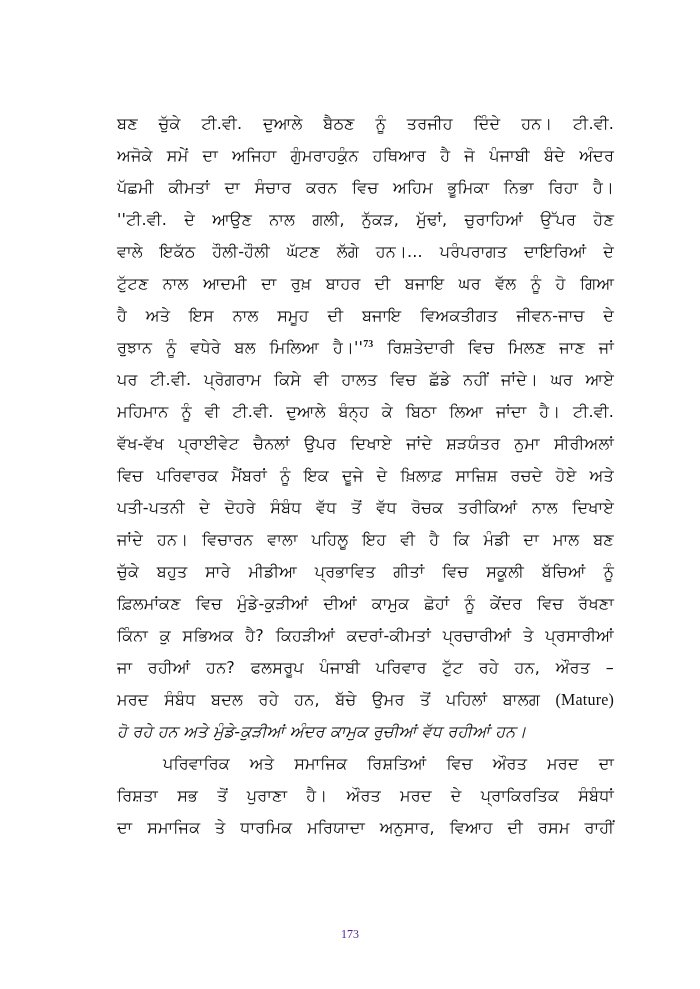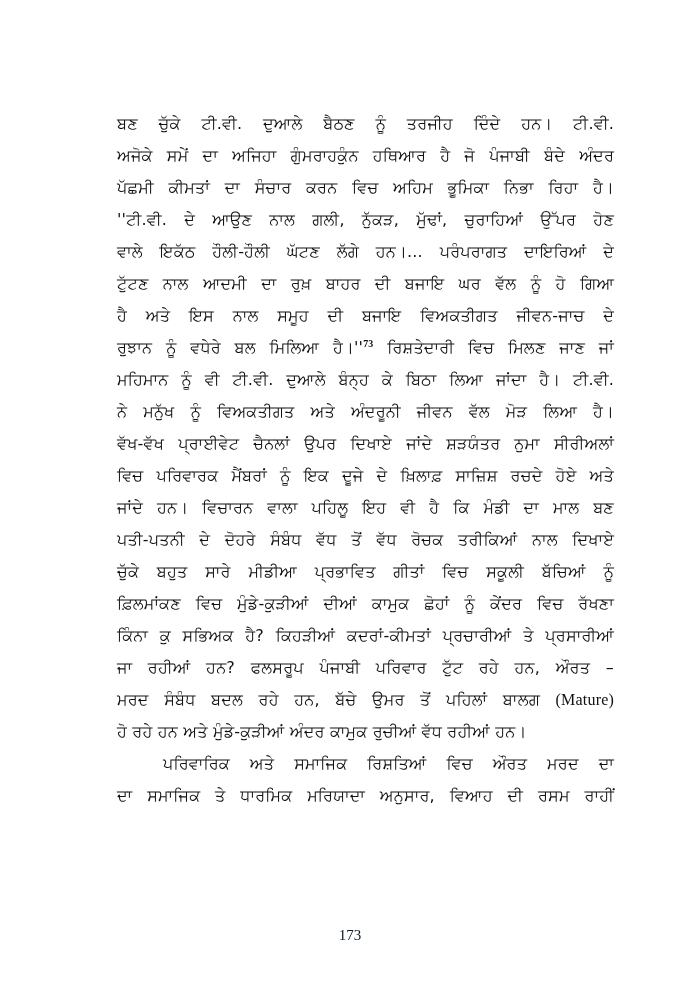--- a/index.html
+++ b/index.html
@@ -15,58 +15,59 @@
     color: #111111;
   }
   .line {
     height: 32px;
     line-height: 32px;
     white-space: nowrap;
     text-align: justify;
     text-align-last: justify;
     letter-spacing: 0.2px;
   }
-  .line.last { text-align-last: left; }
+  .line.last { text-align-last: left; font-style: italic; }
   .line.indent { padding-left: 46px; }
   .sup { font-family: "Liberation Serif", serif; font-size: 10px; font-weight: bold; vertical-align: super; line-height: 0; }
   .latin { font-family: "Liberation Serif", serif; font-size: 16px; margin-top: 16px; }
   .page-number {
     position: absolute;
     left: 0; width: 700px;
     top: 927px;
     text-align: center;
     font-family: "Liberation Serif", serif;
-    font-size: 15px;
-    color: #0f172a;
+    font-size: 12px;
+    color: #4c1d95;
   }
 </style>
 </head>
 <body>
 
 <div class="page">
   <div class="text-block">
     <div class="line">ਬਣ ਚੁੱਕੇ ਟੀ.ਵੀ. ਦੁਆਲੇ ਬੈਠਣ ਨੂੰ ਤਰਜੀਹ ਦਿੰਦੇ ਹਨ। ਟੀ.ਵੀ.</div>
     <div class="line">ਅਜੋਕੇ ਸਮੇਂ ਦਾ ਅਜਿਹਾ ਗੁੰਮਰਾਹਕੁੰਨ ਹਥਿਆਰ ਹੈ ਜੋ ਪੰਜਾਬੀ ਬੰਦੇ ਅੰਦਰ</div>
     <div class="line">ਪੱਛਮੀ ਕੀਮਤਾਂ ਦਾ ਸੰਚਾਰ ਕਰਨ ਵਿਚ ਅਹਿਮ ਭੂਮਿਕਾ ਨਿਭਾ ਰਿਹਾ ਹੈ।</div>
     <div class="line">''ਟੀ.ਵੀ. ਦੇ ਆਉਣ ਨਾਲ ਗਲੀ, ਨੁੱਕੜ, ਮੁੱਢਾਂ, ਚੁਰਾਹਿਆਂ ਉੱਪਰ ਹੋਣ</div>
     <div class="line">ਵਾਲੇ ਇਕੱਠ ਹੌਲੀ-ਹੌਲੀ ਘੱਟਣ ਲੱਗੇ ਹਨ।... ਪਰੰਪਰਾਗਤ ਦਾਇਰਿਆਂ ਦੇ</div>
     <div class="line">ਟੁੱਟਣ ਨਾਲ ਆਦਮੀ ਦਾ ਰੁਖ਼ ਬਾਹਰ ਦੀ ਬਜਾਇ ਘਰ ਵੱਲ ਨੂੰ ਹੋ ਗਿਆ</div>
     <div class="line">ਹੈ ਅਤੇ ਇਸ ਨਾਲ ਸਮੂਹ ਦੀ ਬਜਾਇ ਵਿਅਕਤੀਗਤ ਜੀਵਨ-ਜਾਚ ਦੇ</div>
     <div class="line"><span>ਰੁਝਾਨ ਨੂੰ ਵਧੇਰੇ ਬਲ ਮਿਲਿਆ ਹੈ।''</span><span class="sup">73</span><span> ਰਿਸ਼ਤੇਦਾਰੀ ਵਿਚ ਮਿਲਣ ਜਾਣ ਜਾਂ</span></div>
+    <div class="line">ਪਰ ਟੀ.ਵੀ. ਪ੍ਰੋਗਰਾਮ ਕਿਸੇ ਵੀ ਹਾਲਤ ਵਿਚ ਛੱਡੇ ਨਹੀਂ ਜਾਂਦੇ। ਘਰ ਆਏ</div>
     <div class="line">ਮਹਿਮਾਨ ਨੂੰ ਵੀ ਟੀ.ਵੀ. ਦੁਆਲੇ ਬੰਨ੍ਹ ਕੇ ਬਿਠਾ ਲਿਆ ਜਾਂਦਾ ਹੈ। ਟੀ.ਵੀ.</div>
-    <div class="line">ਨੇ ਮਨੁੱਖ ਨੂੰ ਵਿਅਕਤੀਗਤ ਅਤੇ ਅੰਦਰੂਨੀ ਜੀਵਨ ਵੱਲ ਮੋੜ ਲਿਆ ਹੈ।</div>
     <div class="line">ਵੱਖ-ਵੱਖ ਪ੍ਰਾਈਵੇਟ ਚੈਨਲਾਂ ਉਪਰ ਦਿਖਾਏ ਜਾਂਦੇ ਸ਼ੜਯੰਤਰ ਨੁਮਾ ਸੀਰੀਅਲਾਂ</div>
     <div class="line">ਵਿਚ ਪਰਿਵਾਰਕ ਮੈਂਬਰਾਂ ਨੂੰ ਇਕ ਦੂਜੇ ਦੇ ਖ਼ਿਲਾਫ਼ ਸਾਜ਼ਿਸ਼ ਰਚਦੇ ਹੋਏ ਅਤੇ</div>
+    <div class="line">ਪਤੀ-ਪਤਨੀ ਦੇ ਦੋਹਰੇ ਸੰਬੰਧ ਵੱਧ ਤੋਂ ਵੱਧ ਰੋਚਕ ਤਰੀਕਿਆਂ ਨਾਲ ਦਿਖਾਏ</div>
     <div class="line">ਜਾਂਦੇ ਹਨ। ਵਿਚਾਰਨ ਵਾਲਾ ਪਹਿਲੂ ਇਹ ਵੀ ਹੈ ਕਿ ਮੰਡੀ ਦਾ ਮਾਲ ਬਣ</div>
-    <div class="line">ਪਤੀ-ਪਤਨੀ ਦੇ ਦੋਹਰੇ ਸੰਬੰਧ ਵੱਧ ਤੋਂ ਵੱਧ ਰੋਚਕ ਤਰੀਕਿਆਂ ਨਾਲ ਦਿਖਾਏ</div>
     <div class="line">ਚੁੱਕੇ ਬਹੁਤ ਸਾਰੇ ਮੀਡੀਆ ਪ੍ਰਭਾਵਿਤ ਗੀਤਾਂ ਵਿਚ ਸਕੂਲੀ ਬੱਚਿਆਂ ਨੂੰ</div>
     <div class="line">ਫ਼ਿਲਮਾਂਕਣ ਵਿਚ ਮੁੰਡੇ-ਕੁੜੀਆਂ ਦੀਆਂ ਕਾਮੁਕ ਛੋਹਾਂ ਨੂੰ ਕੇਂਦਰ ਵਿਚ ਰੱਖਣਾ</div>
     <div class="line">ਕਿੰਨਾ ਕੁ ਸਭਿਅਕ ਹੈ? ਕਿਹੜੀਆਂ ਕਦਰਾਂ-ਕੀਮਤਾਂ ਪ੍ਰਚਾਰੀਆਂ ਤੇ ਪ੍ਰਸਾਰੀਆਂ</div>
     <div class="line">ਜਾ ਰਹੀਆਂ ਹਨ? ਫਲਸਰੂਪ ਪੰਜਾਬੀ ਪਰਿਵਾਰ ਟੁੱਟ ਰਹੇ ਹਨ, ਔਰਤ –</div>
     <div class="line"><span>ਮਰਦ ਸੰਬੰਧ ਬਦਲ ਰਹੇ ਹਨ, ਬੱਚੇ ਉਮਰ ਤੋਂ ਪਹਿਲਾਂ ਬਾਲਗ</span> <span class="latin">(Mature)</span></div>
     <div class="line last">ਹੋ ਰਹੇ ਹਨ ਅਤੇ ਮੁੰਡੇ-ਕੁੜੀਆਂ ਅੰਦਰ ਕਾਮੁਕ ਰੁਚੀਆਂ ਵੱਧ ਰਹੀਆਂ ਹਨ।</div>
 
     <div class="line indent">ਪਰਿਵਾਰਿਕ ਅਤੇ ਸਮਾਜਿਕ ਰਿਸ਼ਤਿਆਂ ਵਿਚ ਔਰਤ ਮਰਦ ਦਾ</div>
+    <div class="line">ਰਿਸ਼ਤਾ ਸਭ ਤੋਂ ਪੁਰਾਣਾ ਹੈ। ਔਰਤ ਮਰਦ ਦੇ ਪ੍ਰਾਕਿਰਤਿਕ ਸੰਬੰਧਾਂ</div>
     <div class="line">ਦਾ ਸਮਾਜਿਕ ਤੇ ਧਾਰਮਿਕ ਮਰਿਯਾਦਾ ਅਨੁਸਾਰ, ਵਿਆਹ ਦੀ ਰਸਮ ਰਾਹੀਂ</div>
   </div>
 
   <div class="page-number">173</div>
 </div>
 
 </body></html>

